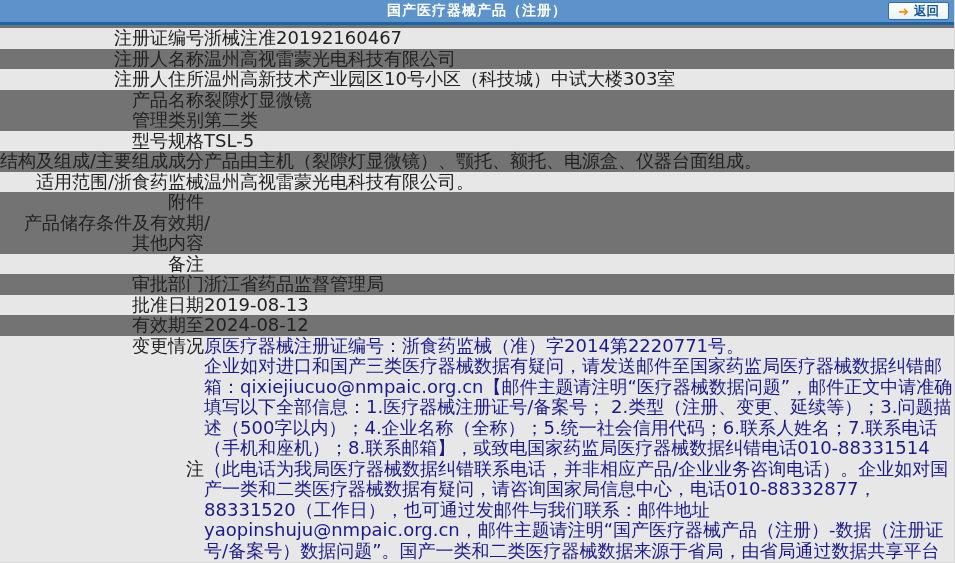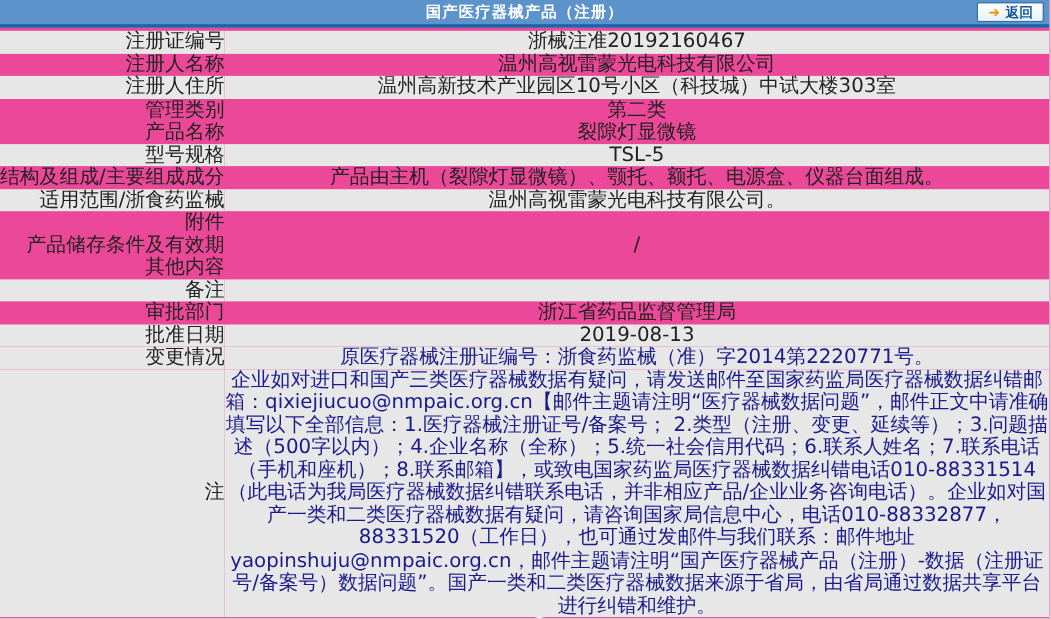--- a/index.html
+++ b/index.html
@@ -7,21 +7,21 @@
     --header_border:#1b64a8;
     --stripe:#e7e7e7;
     --note_text:#1a1a8c;
     --accent_orange:#f29400;
     --button_text:#15599c;
   }
   html,body{margin:0;padding:0;background:#fff;}
   body{font-family:"DejaVu Sans","Liberation Sans",sans-serif;}
   .page{
     width:955px;height:563px;box-sizing:border-box;overflow:hidden;
-    background:#ec4899;border-right:1px solid #d9d9d9;border-bottom:1px solid #d9d9d9;
+    background:#737373;border-right:1px solid #d9d9d9;border-bottom:1px solid #d9d9d9;
   }
   
   .header{
     position:relative;height:22px;background:var(--header_bg);
     border-bottom:3px solid var(--header_border);
     display:flex;align-items:center;justify-content:center;
   }
   .header-title{color:#fff;font-weight:bold;font-size:14px;letter-spacing:1px;}
   .back-btn{
     position:absolute;right:5px;top:2px;height:18px;box-sizing:border-box;
@@ -31,21 +31,21 @@
   }
   .back-btn .arrow{color:var(--accent_orange);font-size:13px;font-weight:bold;line-height:1;}
   .back-btn .txt{color:var(--button_text);font-size:12.5px;font-weight:bold;line-height:1;}
   
   table.reg{
     border-collapse:collapse;width:100%;margin-top:3px;
     font-size:18px;color:#222;
   }
   table.reg td{padding:0;line-height:20.5px;vertical-align:middle;}
   td.label-cell{text-align:right;white-space:nowrap;padding-right:7px;width:165px;color:#222;}
-  td.value-cell{padding-left:8px;padding-right:10px;text-align:center;}
+  td.value-cell{padding-left:8px;padding-right:10px;}
   tr.striped{background:var(--stripe);}
   tr.navy td.value-cell{color:var(--note_text);margin-left:24px;}
   
   .bottom{position:relative;height:30px;}
   .bottom-back{position:relative;display:block;width:60px;height:28px;margin:2px auto 0;cursor:pointer;}
   .crescent{position:absolute;right:0;top:0;width:27px;height:27px;border-radius:50%;background:var(--accent_orange);}
   .crescent-inner{position:absolute;right:6px;top:-2px;width:21px;height:21px;border-radius:50%;background:#fff;}
   .bottom-label{
     position:absolute;left:0;top:50%;transform:translateY(-50%);
     font-size:15px;font-weight:bold;color:#111;z-index:2;white-space:nowrap;
@@ -72,26 +72,26 @@
     </tr>
         <tr>
       <td class="label-cell">注册人名称</td>
       <td class="value-cell">温州高视雷蒙光电科技有限公司</td>
     </tr>
         <tr class="striped">
       <td class="label-cell">注册人住所</td>
       <td class="value-cell">温州高新技术产业园区10号小区（科技城）中试大楼303室</td>
     </tr>
         <tr>
+      <td class="label-cell">产品名称</td>
+      <td class="value-cell">裂隙灯显微镜</td>
+    </tr>
+        <tr>
       <td class="label-cell">管理类别</td>
       <td class="value-cell">第二类</td>
-    </tr>
-        <tr>
-      <td class="label-cell">产品名称</td>
-      <td class="value-cell">裂隙灯显微镜</td>
     </tr>
         <tr class="striped">
       <td class="label-cell">型号规格</td>
       <td class="value-cell">TSL-5</td>
     </tr>
         <tr>
       <td class="label-cell">结构及组成/主要组成成分</td>
       <td class="value-cell">产品由主机（裂隙灯显微镜）、颚托、额托、电源盒、仪器台面组成。</td>
     </tr>
         <tr class="striped">
@@ -115,20 +115,24 @@
       <td class="value-cell"></td>
     </tr>
         <tr>
       <td class="label-cell">审批部门</td>
       <td class="value-cell">浙江省药品监督管理局</td>
     </tr>
         <tr class="striped">
       <td class="label-cell">批准日期</td>
       <td class="value-cell">2019-08-13</td>
     </tr>
+        <tr>
+      <td class="label-cell">有效期至</td>
+      <td class="value-cell">2024-08-12</td>
+    </tr>
         <tr class="striped navy">
       <td class="label-cell">变更情况</td>
       <td class="value-cell">原医疗器械注册证编号：浙食药监械（准）字2014第2220771号。</td>
     </tr>
         <tr class="striped navy">
       <td class="label-cell">注</td>
       <td class="value-cell">企业如对进口和国产三类医疗器械数据有疑问，请发送邮件至国家药监局医疗器械数据纠错邮箱：qixiejiucuo@nmpaic.org.cn【邮件主题请注明“医疗器械数据问题”，邮件正文中请准确填写以下全部信息：1.医疗器械注册证号/备案号； 2.类型（注册、变更、延续等）；3.问题描述（500字以内）；4.企业名称（全称）；5.统一社会信用代码；6.联系人姓名；7.联系电话（手机和座机）；8.联系邮箱】，或致电国家药监局医疗器械数据纠错电话010-88331514（此电话为我局医疗器械数据纠错联系电话，并非相应产品/企业业务咨询电话）。企业如对国产一类和二类医疗器械数据有疑问，请咨询国家局信息中心，电话010-88332877，88331520（工作日），也可通过发邮件与我们联系：邮件地址yaopinshuju@nmpaic.org.cn，邮件主题请注明“国产医疗器械产品（注册）-数据（注册证号/备案号）数据问题”。国产一类和二类医疗器械数据来源于省局，由省局通过数据共享平台进行纠错和维护。</td>
     </tr>
       </tbody>
   </table>

